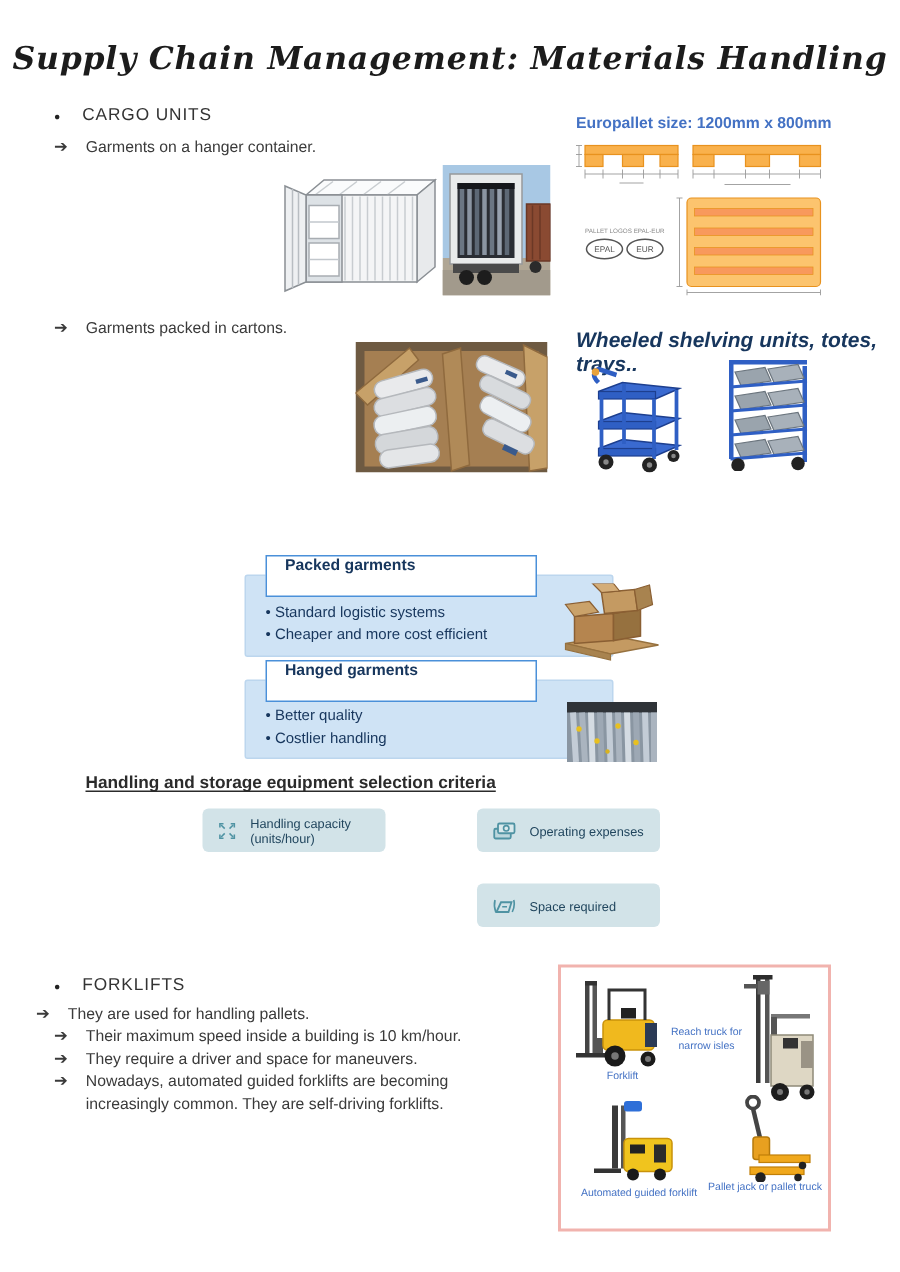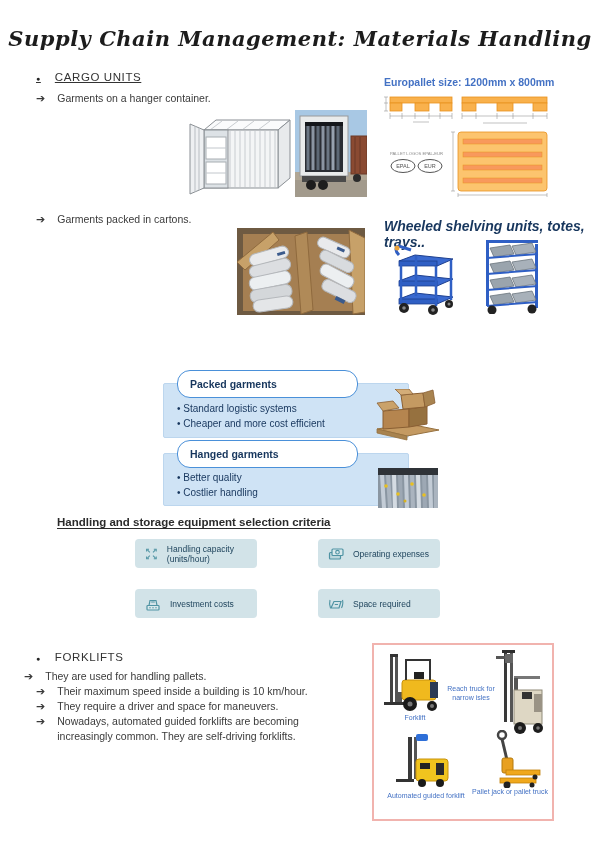--- a/index.html
+++ b/index.html
@@ -11,42 +11,42 @@
   .sec-head{display:flex;align-items:center;gap:14px;font-size:11.5px;font-weight:500;
             color:#333;letter-spacing:.6px;}
   .dot::before{content:"●";font-size:7px;color:#222;}
   .arrow-line{display:flex;gap:12px;font-size:10.5px;color:#3a3a3a;line-height:1.4;}
   .arrow{flex:0 0 auto;}
   .arrow::before{content:"➔";font-size:11px;color:#3a3a3a;}
   .pt{flex:1;}
   .blue-cap{font-size:10.5px;font-weight:600;color:#4472c4;}
   .navy-cap{font-size:14px;font-style:italic;font-weight:600;color:#17365d;}
   .callout-bg{background:#cfe3f5;border:1px solid #bcd6ee;border-radius:2px;}
-  .callout-head{background:#ffffff;border:1.5px solid #4a90d9;border-radius:13px;
-                display:flex;align-items:center;padding-left:12px;
+  .callout-head{background:#ffffff;border:1.5px solid #4a90d9;border-radius:0;
+                display:flex;align-items:flex-start;padding-left:12px;
                 font-size:10.5px;font-weight:600;color:#17365d;}
   .cbul-item{font-size:10px;color:#17365d;line-height:14.5px;}
   .cbul-item::before{content:"•  ";color:#17365d;}
   .under-head{font-size:11.5px;font-weight:600;color:#2b2b2b;text-decoration:underline;
               text-underline-offset:2px;}
   .crit-box{width:122px;height:29px;background:#d2e3e8;border-radius:4px;display:flex;
             align-items:center;gap:9px;padding-left:10px;box-sizing:border-box;}
   .crit-label{font-size:8.5px;color:#21465e;}
   .pink-box{width:182px;height:178px;background:#fff;border:2px solid #f1b3ae;box-sizing:border-box;}
   .fl-label{font-size:7px;color:#4472c4;text-align:center;line-height:1.3;}
   svg{display:block;}
 </style>
 </head>
 <body>
 
 <div class="page">
 
   <div class="abs title" style="top:26px;left:0;">Supply Chain Management: Materials Handling</div>
 
-  <div class="abs sec-head" style="left:36px;top:71px;text-decoration:underline;">
+  <div class="abs sec-head" style="left:36px;top:71px;">
     <span class="dot"></span>
     <span>CARGO UNITS</span>
   </div>
   <div class="abs arrow-line" style="left:36px;top:91px;width:330px;">
     <span class="arrow"></span>
     <span class="pt">Garments on a hanger container.</span>
   </div>
 
   <div class="abs" style="left:186px;top:108px;">
     <svg width="110" height="90" viewBox="0 0 110 90">
@@ -322,31 +322,20 @@
     <span class="crit-label">Handling capacity (units/hour)</span>
   </div>
   <div class="abs crit-box" style="left:318px;top:539px;">
     <svg width="16" height="16" viewBox="0 0 16 16">
       <rect x="1.5" y="6.5" width="11" height="6.5" rx="1" fill="#bcd7dd" stroke="#4f93a3" stroke-width="1.2"></rect>
       <rect x="4" y="3" width="11" height="6.5" rx="1" fill="#d9e9ec" stroke="#4f93a3" stroke-width="1.2"></rect>
       <circle cx="9.5" cy="6.2" r="1.8" fill="none" stroke="#4f93a3" stroke-width="1.1"></circle>
     </svg>
     <span class="crit-label">Operating expenses</span>
   </div>
-  <div class="abs crit-box" style="left:135px;top:589px;">
-    <svg width="16" height="16" viewBox="0 0 16 16">
-      <rect x="2" y="9.5" width="12" height="4.5" rx="0.8" fill="#d9e9ec" stroke="#4f93a3" stroke-width="1.2"></rect>
-      <polygon points="4,9.5 5,4.5 11,4.5 12,9.5" fill="none" stroke="#4f93a3" stroke-width="1.2"></polygon>
-      <line x1="6.2" y1="6" x2="9.8" y2="6" stroke="#4f93a3" stroke-width="1"></line>
-      <circle cx="5" cy="11.7" r="0.7" fill="#4f93a3"></circle>
-        <circle cx="8" cy="11.7" r="0.7" fill="#4f93a3"></circle>
-      <circle cx="11" cy="11.7" r="0.7" fill="#4f93a3"></circle>
-    </svg>
-    <span class="crit-label">Investment costs</span>
-  </div>
   <div class="abs crit-box" style="left:318px;top:589px;">
     <svg width="16" height="16" viewBox="0 0 16 16">
       <polygon points="3,12 6,5.5 13,5.5 11,12" fill="none" stroke="#4f93a3" stroke-width="1.2"></polygon>
       <path d="M2,4 Q1,8 2.5,12" fill="none" stroke="#4f93a3" stroke-width="1.1"></path>
       <path d="M14.5,4 Q15.5,8 13.5,12" fill="none" stroke="#4f93a3" stroke-width="1.1"></path>
       <line x1="6.8" y1="8.5" x2="10" y2="8.5" stroke="#4f93a3" stroke-width="1"></line>
     </svg>
     <span class="crit-label">Space required</span>
   </div>
 

